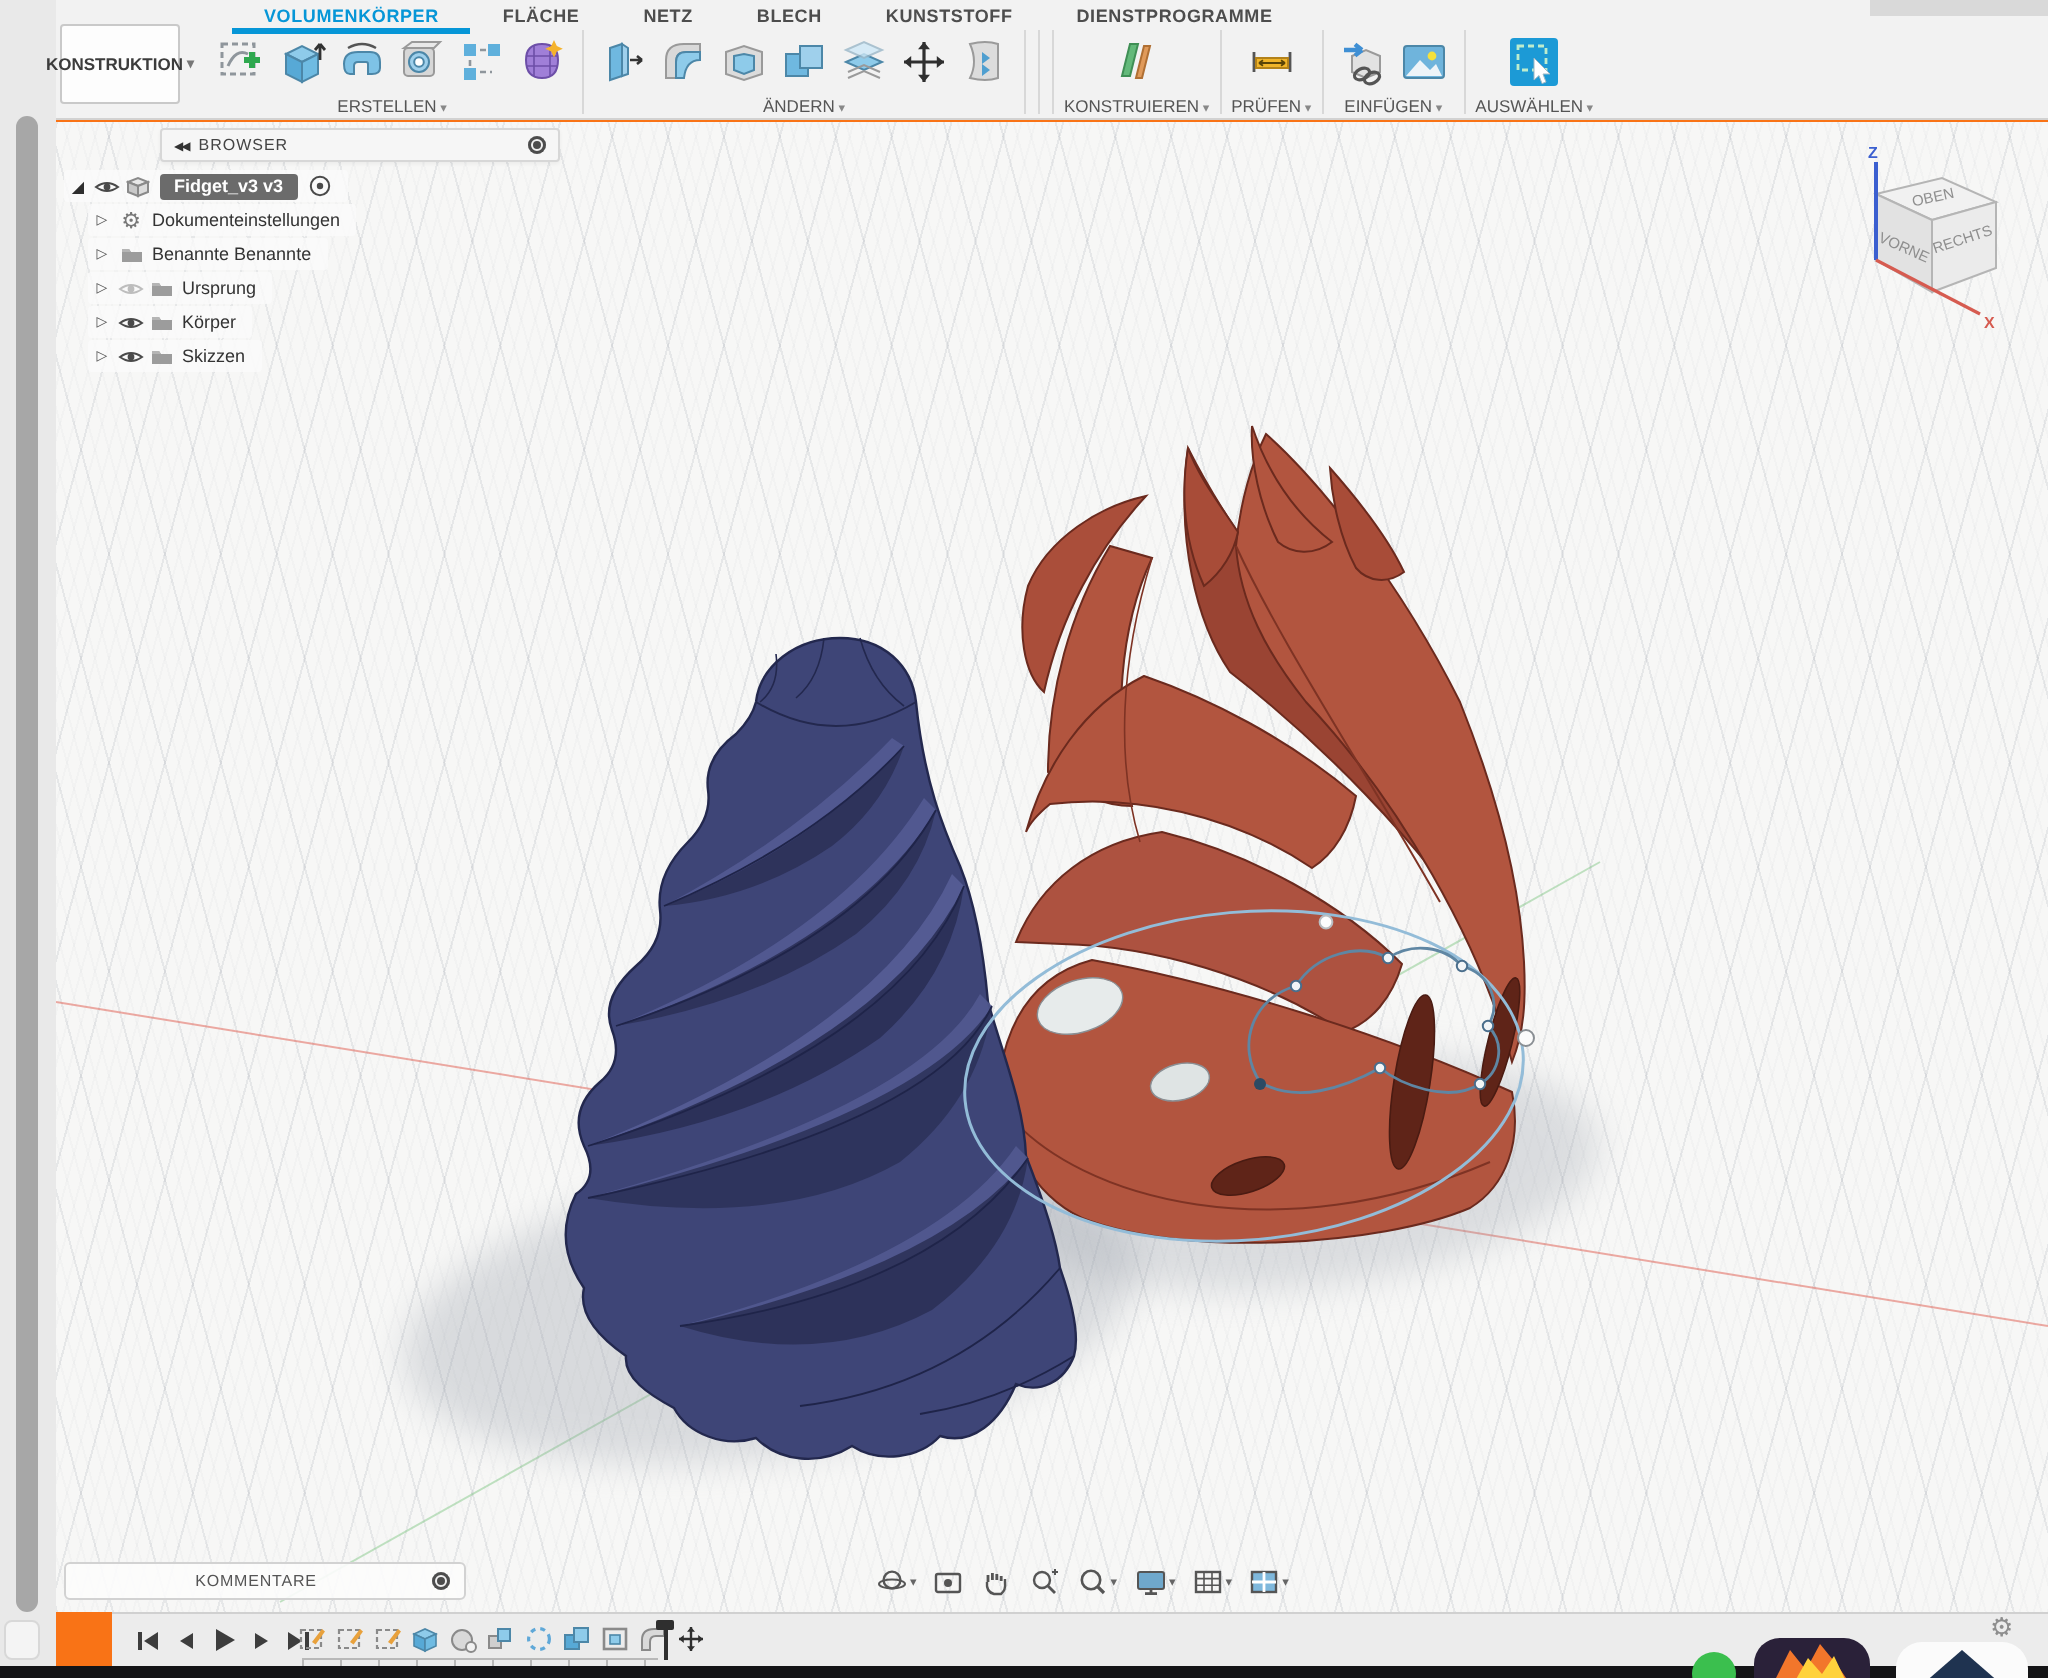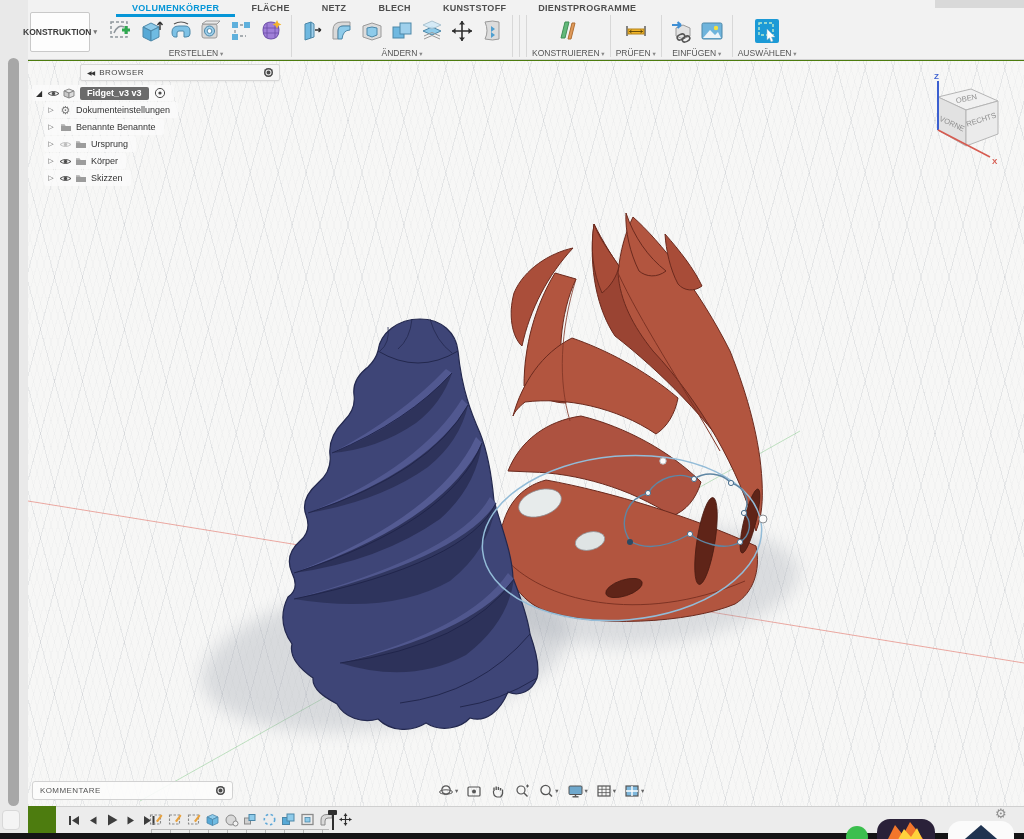--- a/index.html
+++ b/index.html
@@ -6,21 +6,21 @@
   html,body { width:1024px; height:839px; overflow:hidden; background:#17171a;
               font-family:"Liberation Sans", sans-serif; }
   .abs { position:absolute; }
 
   
   #left-strip { left:0; top:0; width:28px; height:839px; background:#e9e9e9; }
   #left-scroll-thumb { left:8px; top:58px; width:11px; height:748px; background:#a7a7a7; border-radius:6px; }
   #left-bottom-box { left:2px; top:810px; width:18px; height:20px; background:#f4f4f4; border-radius:4px; border:1px solid #d8d8d8; }
 
   
-  #app { left:28px; top:0; width:996px; height:833px; background:#4d7c0f; }
+  #app { left:28px; top:0; width:996px; height:833px; background:#f97316; }
 
   
   #ribbon { left:0; top:0; width:996px; height:60px; background:#f2f2f2; border-bottom:1px solid #d2d2d2; }
   #topright-band { left:907px; top:0; width:89px; height:8px; background:#d9d9d9; }
   #tabs { left:88px; top:0; height:16px; display:flex; align-items:flex-start; }
   .tab { font-size:9px; font-weight:bold; color:#4d4d4d; letter-spacing:.3px; padding:3px 16px 1px 16px; white-space:nowrap; }
   .tab.active { color:#0696d7; border-bottom:3px solid #0696d7; }
   #construction-btn { left:2px; top:12px; width:60px; height:40px; background:#fdfdfd; border:1px solid #c9c9c9;
       border-radius:2px; font-size:8.5px; font-weight:bold; color:#3c3c3c; display:flex; align-items:center; justify-content:center; }
   #construction-btn::after { content:" ▾"; font-size:7px; color:#777; margin-left:2px; }
@@ -57,21 +57,21 @@
   .brow .eyec { width:15px; display:flex; justify-content:center; }
   .brow .icn { width:15px; display:flex; justify-content:center; align-items:center; font-size:11px; color:#777; }
   .brow .lbl { font-size:9px; color:#333; margin-left:3px; white-space:nowrap; }
   .chip { background:#6b6b6b; color:#fff; font-size:9px; font-weight:bold; padding:1.5px 7px; border-radius:2px; margin-left:4px; }
   .activate { margin-left:5px; display:flex; align-items:center; }
   .ind1 { margin-left:12px; }
 
   
   #comments { left:4px; top:720px; width:201px; height:19px; background:rgba(252,252,252,.9); border:1px solid #d2d2d2;
       border-radius:3px; display:flex; align-items:center; padding:0 7px; }
-  #comments .ctitle { font-size:8px; color:#555; letter-spacing:.4px; flex:1; }
+  #comments .ctitle { font-size:8px; color:#555; letter-spacing:.4px; flex:1;text-align:center; }
 
   
   #viewnav { left:408px; top:719px; height:22px; display:flex; align-items:center; gap:4px; }
   .vni { display:flex; align-items:center; gap:1px; padding:1px 2px; border-radius:2px; }
   .caret { font-size:6.5px; color:#666; }
 
   
   #timeline { left:28px; top:806px; width:996px; height:27px; background:#ececec; border-top:1px solid #d0d0d0; }
   #playback { left:12px; top:6px; display:flex; gap:6px; align-items:center; }
   #features { left:92px; top:4px; display:flex; gap:4px; align-items:center; }

